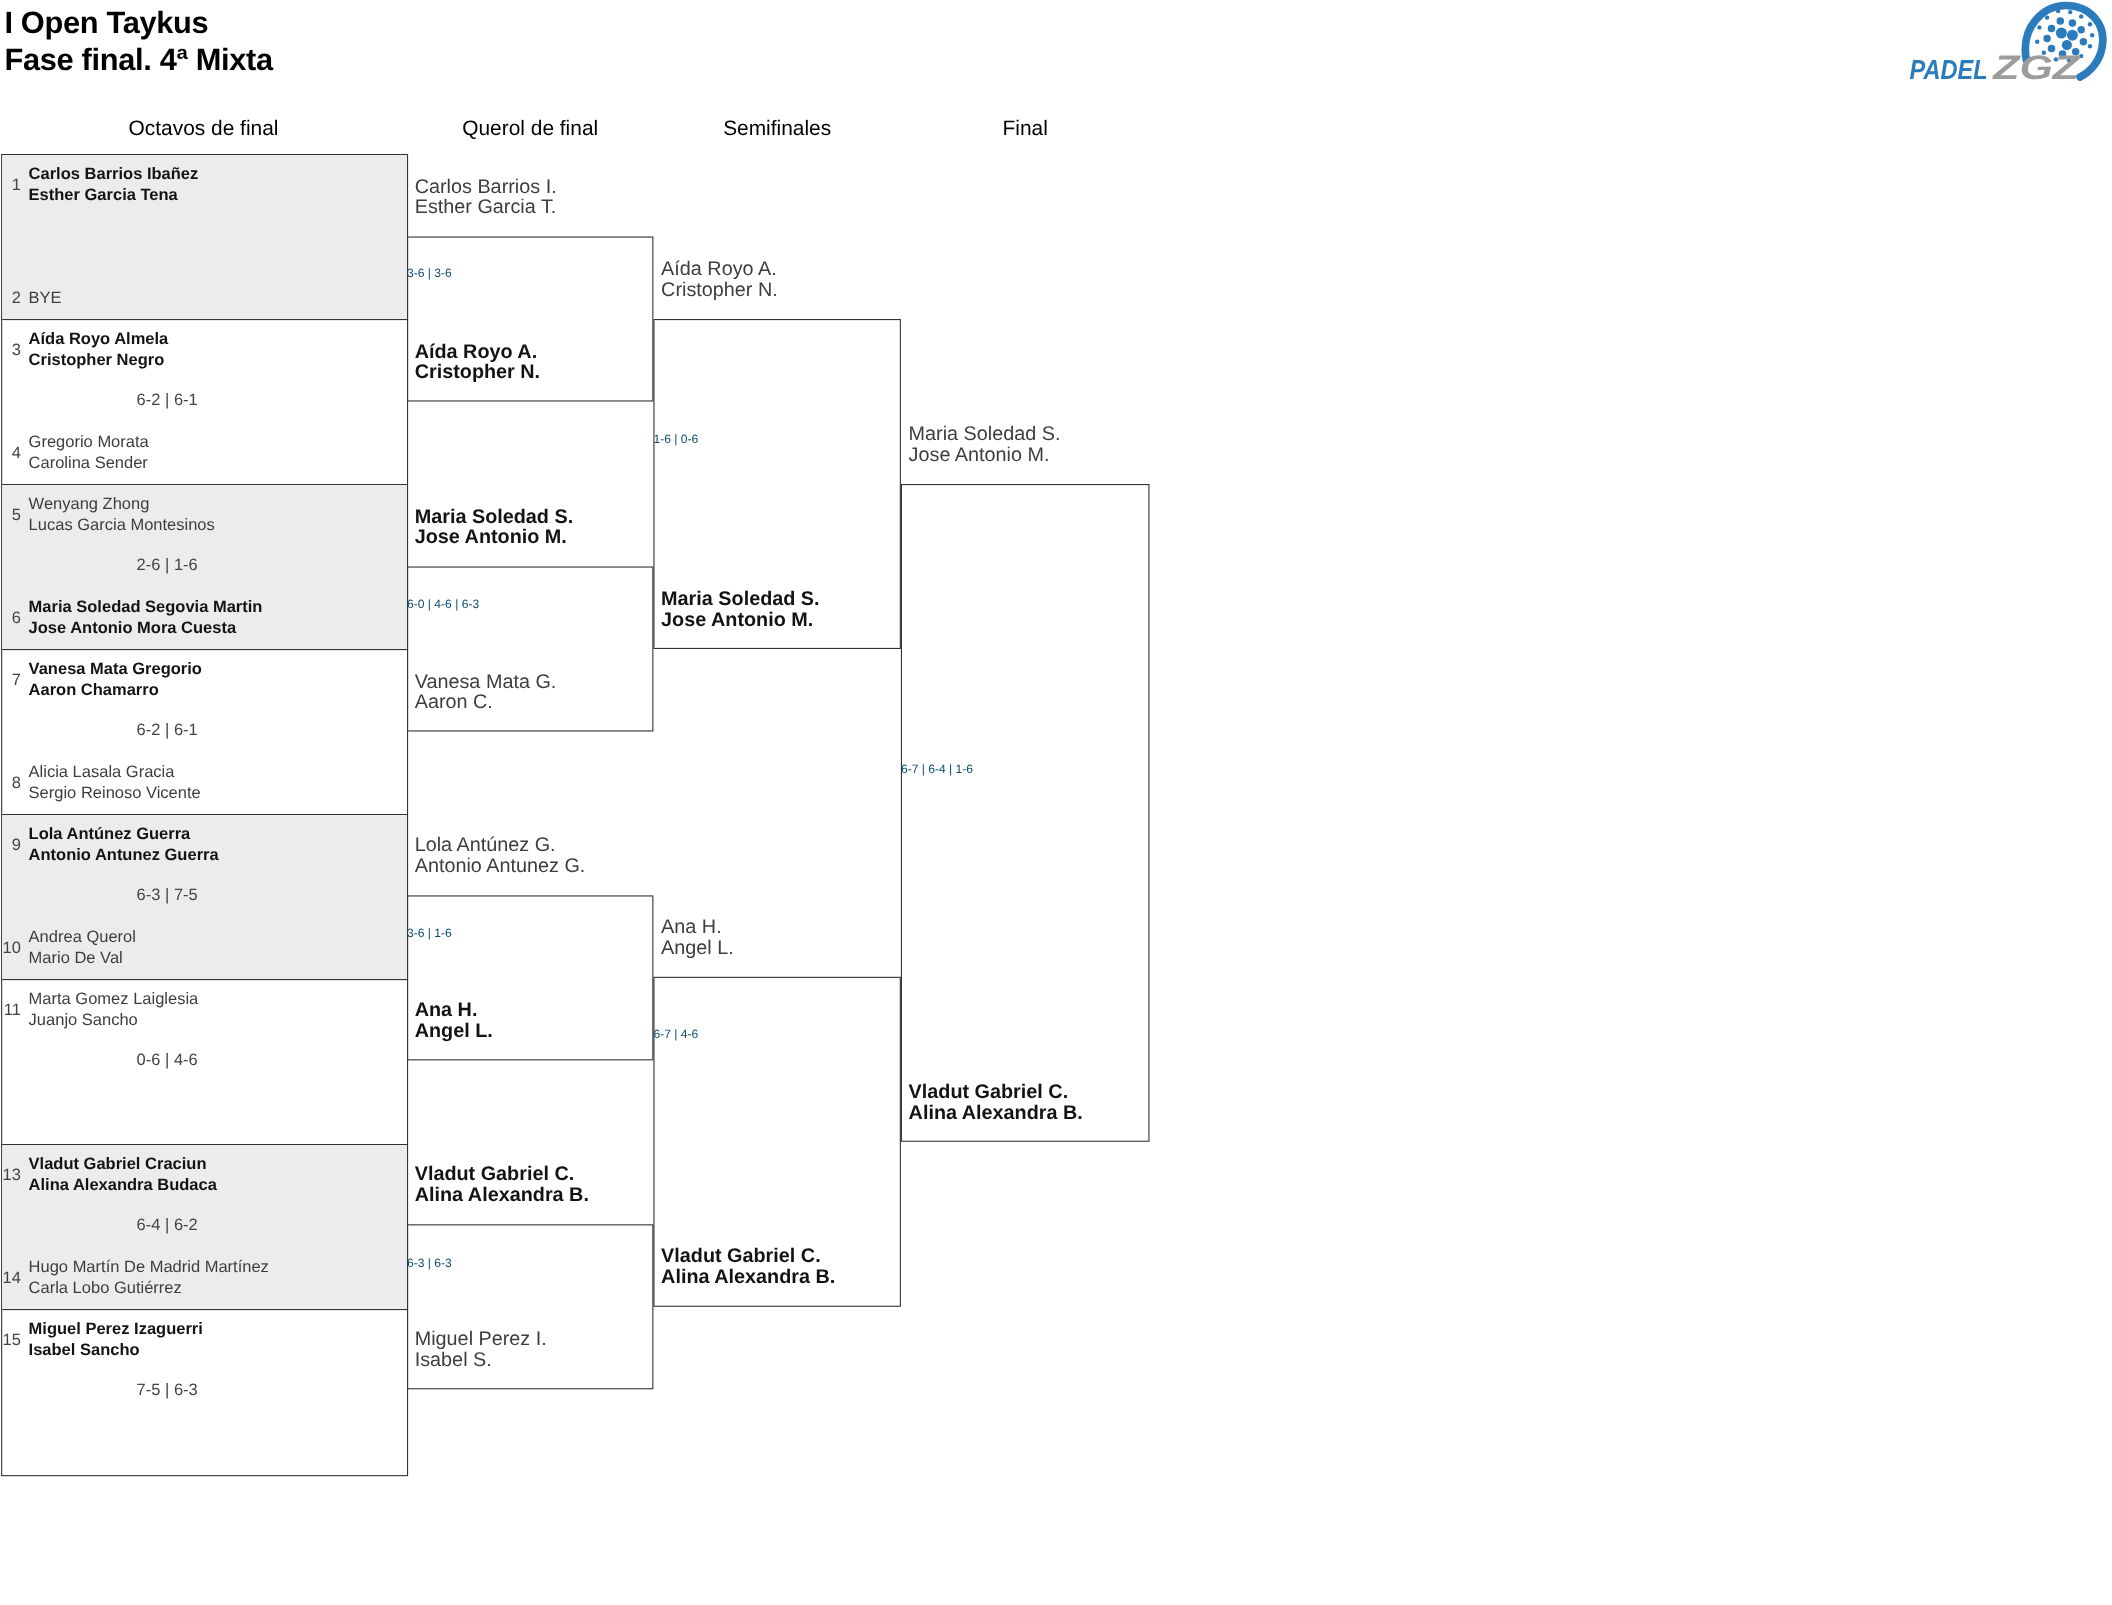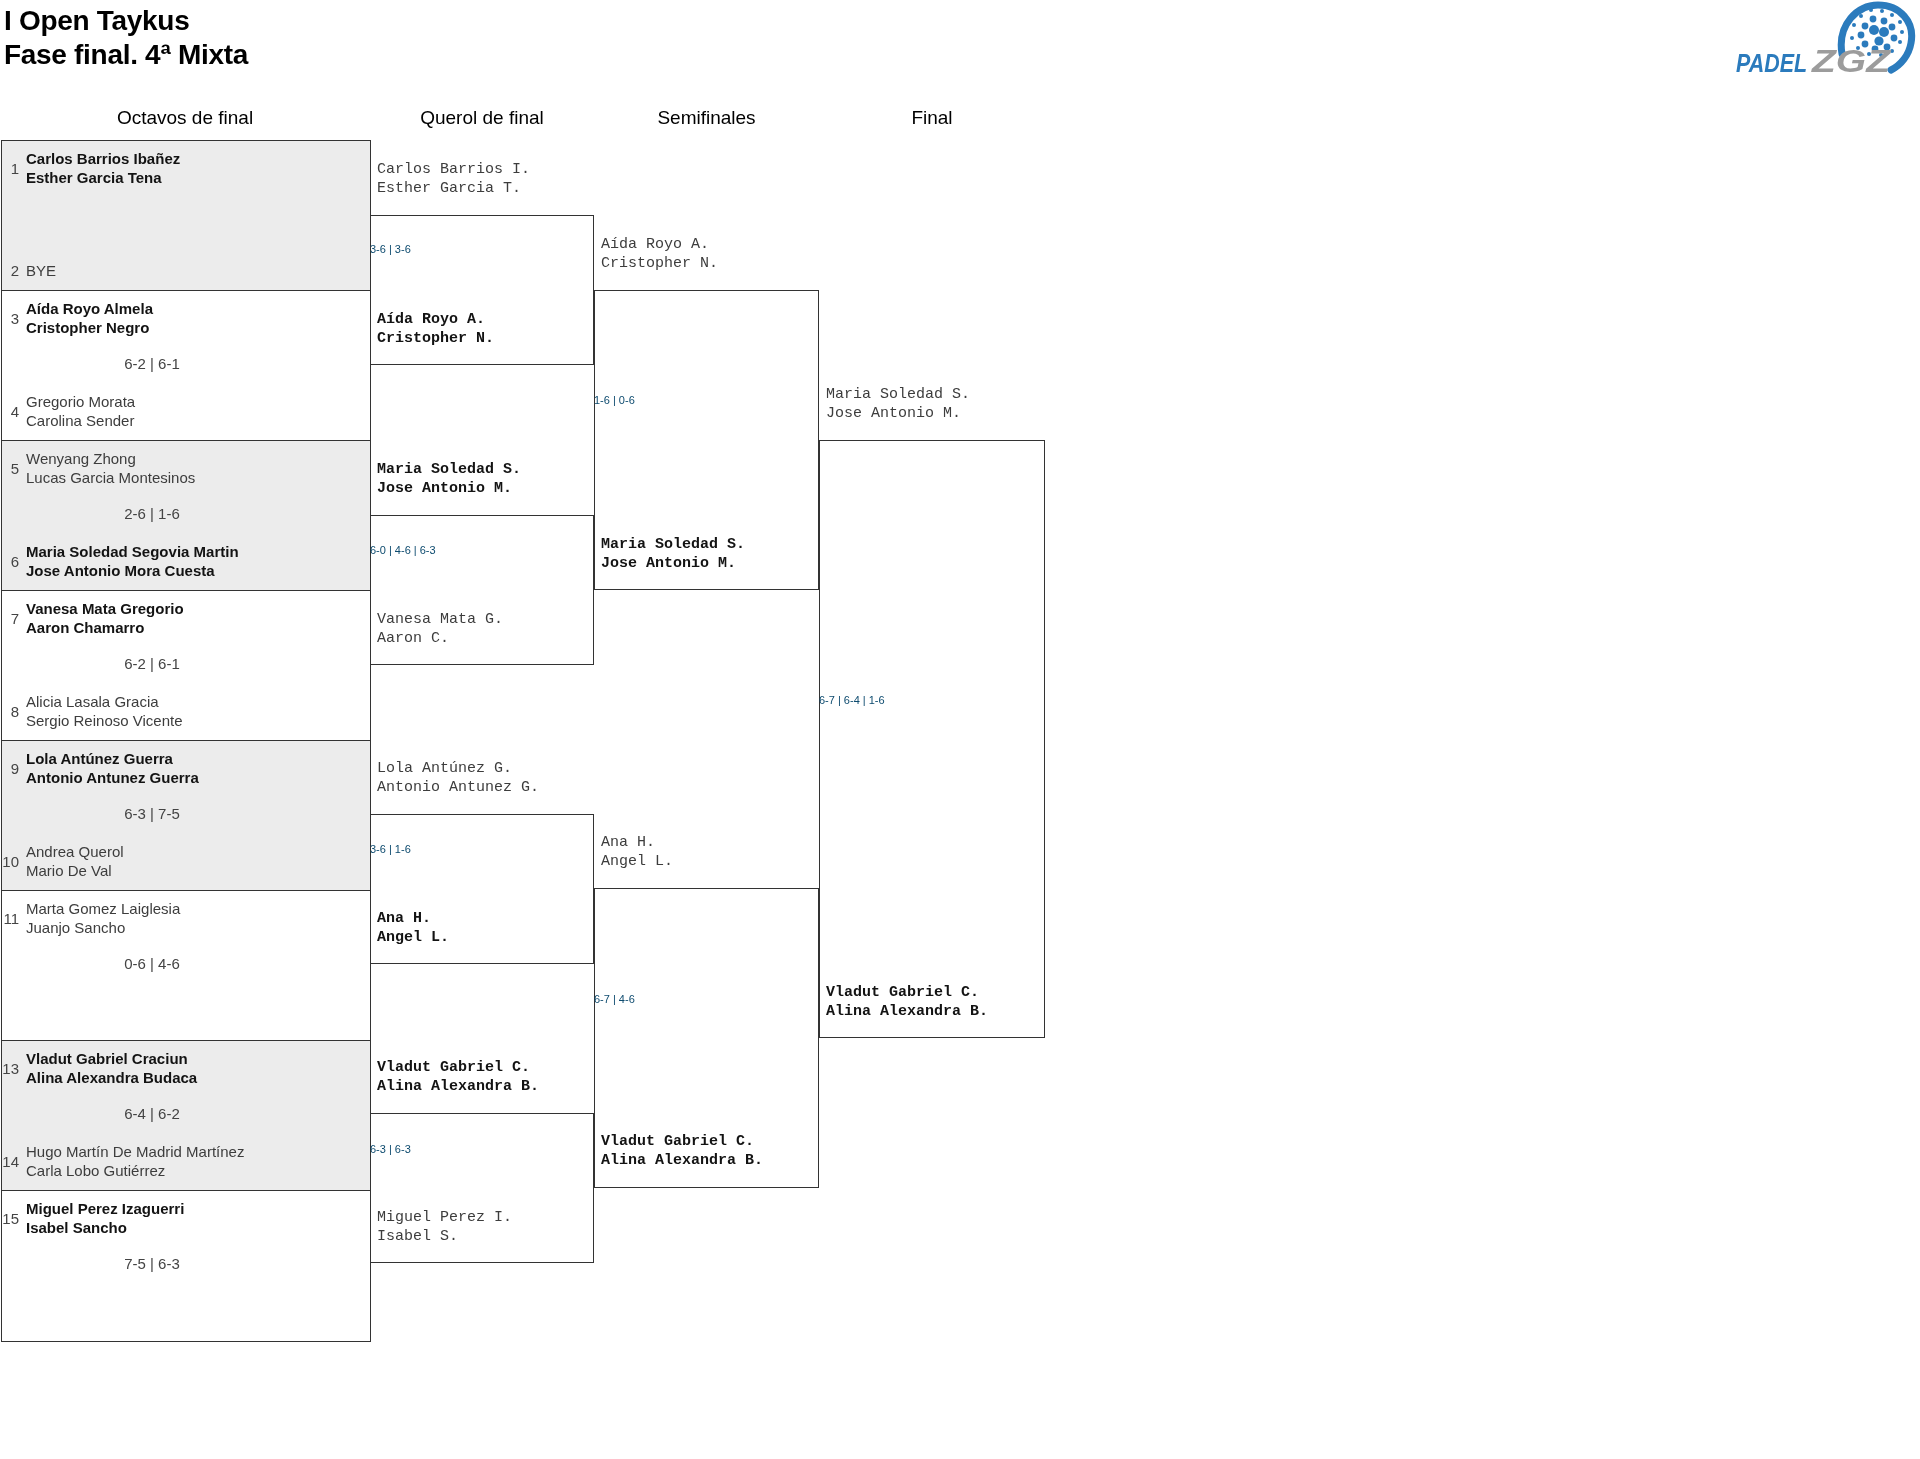--- a/index.html
+++ b/index.html
@@ -15,21 +15,21 @@
   .slot{position:absolute;left:0;right:0;display:flex;align-items:center;}
   .slot-top{top:8px;}
   .slot-bottom{bottom:10px;}
   .seed{width:17px;text-align:right;font-size:15px;line-height:19px;color:#444;flex:none;margin-right:7px;}
   .names{font-size:15px;line-height:19px;color:#3d3d3d;}
   .names[data-winner="true"]{font-weight:700;color:#131313;}
   .nline{min-height:0;}
   .mscore{position:absolute;left:0;top:64px;width:300px;text-align:center;font-size:15px;color:#444;}
   
   .box{position:absolute;border:1px solid #333;box-sizing:border-box;background:transparent;}
-  .plabel{position:absolute;width:216px;font-size:15px;line-height:19px;color:#3d3d3d;font-family:Liberation Mono, monospace;}
+  .plabel{position:absolute;width:216px;font-size:18px;line-height:19px;color:#3d3d3d;}
   .plabel[data-winner="true"]{font-weight:700;color:#131313;}
   .rscore{position:absolute;text-align:left;font-size:11px;color:#0c4a6e;}
   
   .logo{position:absolute;left:1734px;top:0px;width:182px;height:92px;cursor:pointer;}
 </style>
 </head>
 <body>
 
 <div class="title-block">
   <div class="title-line">I Open Taykus</div>
@@ -277,14 +277,14 @@
 <div class="plabel" style="left:826px;top:983px;" data-winner="true">
   <div class="nline">Vladut Gabriel C.</div>
   <div class="nline">Alina Alexandra B.</div>
 </div>
 
 <div class="rscore" style="left:370px;top:243px;width:224px;">3-6 | 3-6</div>
 <div class="rscore" style="left:370px;top:544px;width:268px;">6-0 | 4-6 | 6-3</div>
 <div class="rscore" style="left:370px;top:843px;width:224px;">3-6 | 1-6</div>
 <div class="rscore" style="left:370px;top:1143px;width:224px;">6-3 | 6-3</div>
 <div class="rscore" style="left:594px;top:394px;width:225px;">1-6 | 0-6</div>
-<div class="rscore" style="left:594px;top:993px;width:233px;">6-7 | 4-6</div>
+<div class="rscore" style="left:594px;top:935px;width:233px;">6-7 | 4-6</div>
 <div class="rscore" style="left:819px;top:694px;width:226px;">6-7 | 6-4 | 1-6</div>
 
 </body></html>

